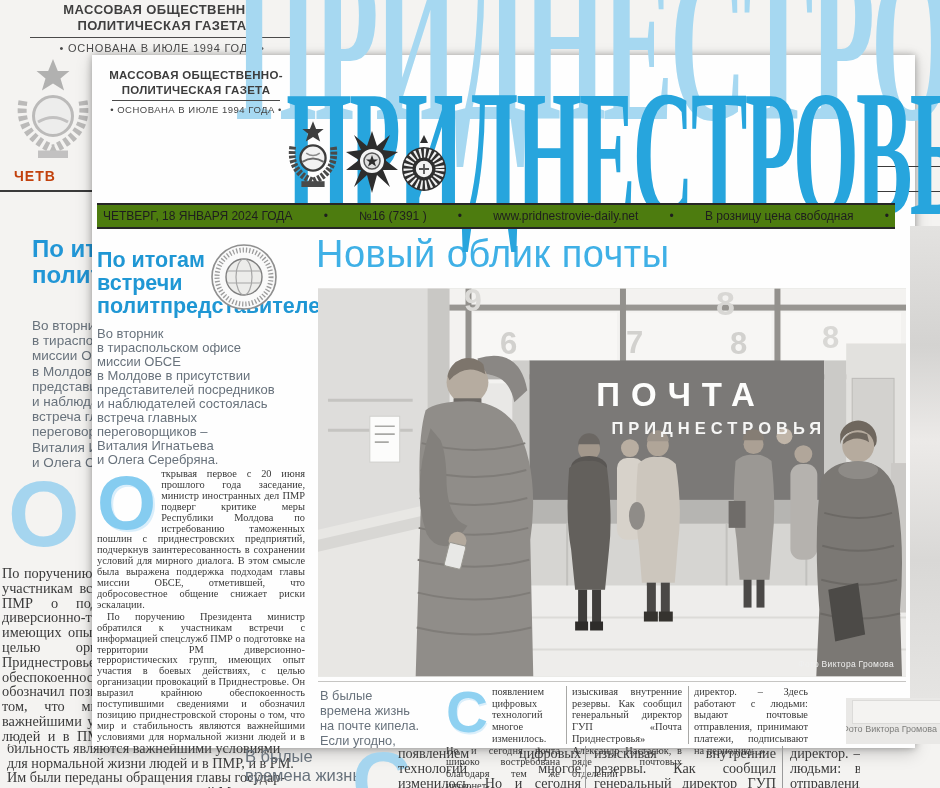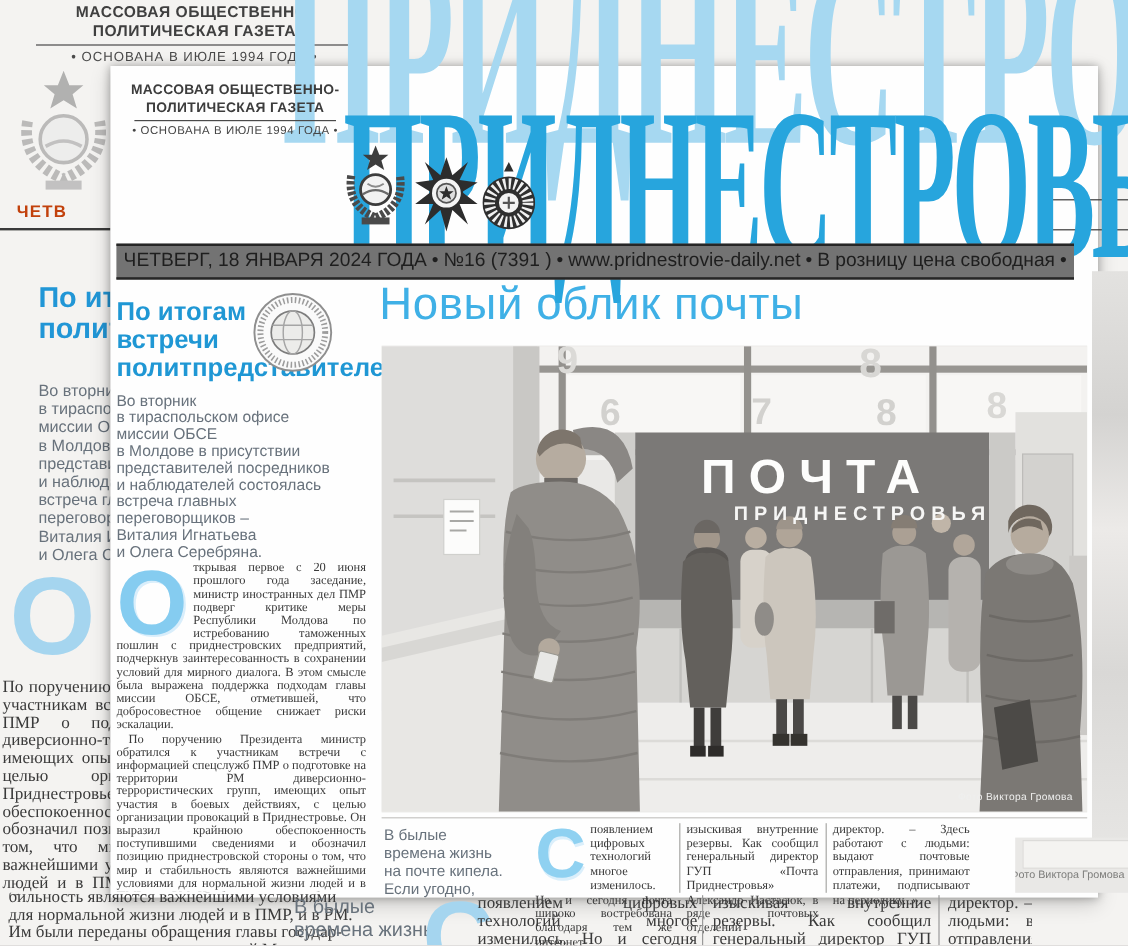--- a/index.html
+++ b/index.html
@@ -52,36 +52,36 @@
   .pg-masthead{left:8px;top:13px;width:192px;text-align:center;color:#3c3c3c;z-index:7;}
   .pg-tagline{font-size:11.5px;font-weight:bold;line-height:14.5px;letter-spacing:.3px;}
   .pg-rule{border-top:1px solid #4a4a4a;margin:3px 12px 3px 12px;}
   .pg-founded{font-size:9.5px;letter-spacing:.5px;color:#454545;}
   .pg-emblems{left:192px;top:62px;display:flex;align-items:flex-end;gap:3px;z-index:8;}
   .pg-title{left:194px;top:4px;font-family:"Liberation Serif","DejaVu Serif",serif;font-weight:bold;
             font-size:180px;line-height:1.05;letter-spacing:-6px;color:#27a5dd;
             transform:scaleX(.47);transform-origin:0 0;z-index:5;white-space:nowrap;}
   .pg-dateline{left:5px;top:148px;width:786px;border-top:2px solid #262626;border-bottom:2px solid #262626;
                padding:4px 6px;display:flex;justify-content:space-between;
-               font-size:16px;color:#1e1e1e;z-index:7;background:#737373;}
+               font-size:12px;color:#1e1e1e;z-index:7;background:#4d7c0f;}
   .pg-dateline .b{color:#1e1e1e;}
   .lc-hl{left:5px;top:194px;width:160px;font-size:21.5px;font-weight:bold;line-height:23px;
          color:#1f97d4;white-space:normal;overflow:visible;}
   .lc-medal{left:118px;top:188px;z-index:2;}
   .lc-lead{left:5px;top:272px;width:210px;font-size:13px;line-height:14px;color:#68727c;}
   .lc-body{left:5px;top:414px;width:208px;height:274px;overflow:hidden;
            font-size:10.4px;line-height:10.9px;}
   .lc-body .cap{float:left;font-size:76px;line-height:60px;font-weight:bold;color:#85ccf0;
                 padding:4px 5px 0 0;text-shadow:2px 2px 0 #d9eefb;}
   .lc-body .p2{text-indent:10px;margin-top:1px;}
   .ma-hl{left:224px;top:178px;font-size:38px;color:#3fb0e6;letter-spacing:.5px;font-weight:400;}
   .photo{left:226px;top:233px;width:588px;height:389px;background:#e9e8e6;overflow:hidden;}
   .ph-num{position:absolute;color:#d2d1ce;font-weight:bold;font-family:"Liberation Sans",sans-serif;}
   .ph-sign1{position:absolute;left:218px;top:88px;width:290px;text-align:center;color:#fdfdfc;
-            font-weight:bold;font-size:40px;letter-spacing:11px;}
+            font-weight:bold;font-size:33px;letter-spacing:11px;}
   .ph-sign2{position:absolute;left:218px;top:131px;width:290px;text-align:right;color:#f6f6f5;
             font-weight:bold;font-size:16.5px;letter-spacing:5px;}
   .ph-cap{position:absolute;right:12px;bottom:8px;font-size:8.5px;color:#efefee;letter-spacing:.3px;}
   .bot-rule{left:226px;top:626px;width:588px;border-top:1px solid #c6c5c3;}
   .bot-lead{left:228px;top:633px;width:122px;font-size:12.8px;line-height:15px;color:#68727c;}
   .bot-col{font-size:10.4px;line-height:11.7px;}
   .bot-c1{left:354px;top:631px;width:114px;}
   .bot-c1 .cap{float:left;font-size:58px;line-height:46px;font-weight:bold;color:#8fd1f1;
                padding:3px 4px 0 0;text-shadow:1px 2px 0 #dbeffb;}
   .bot-c2{left:480px;top:631px;width:110px;}

